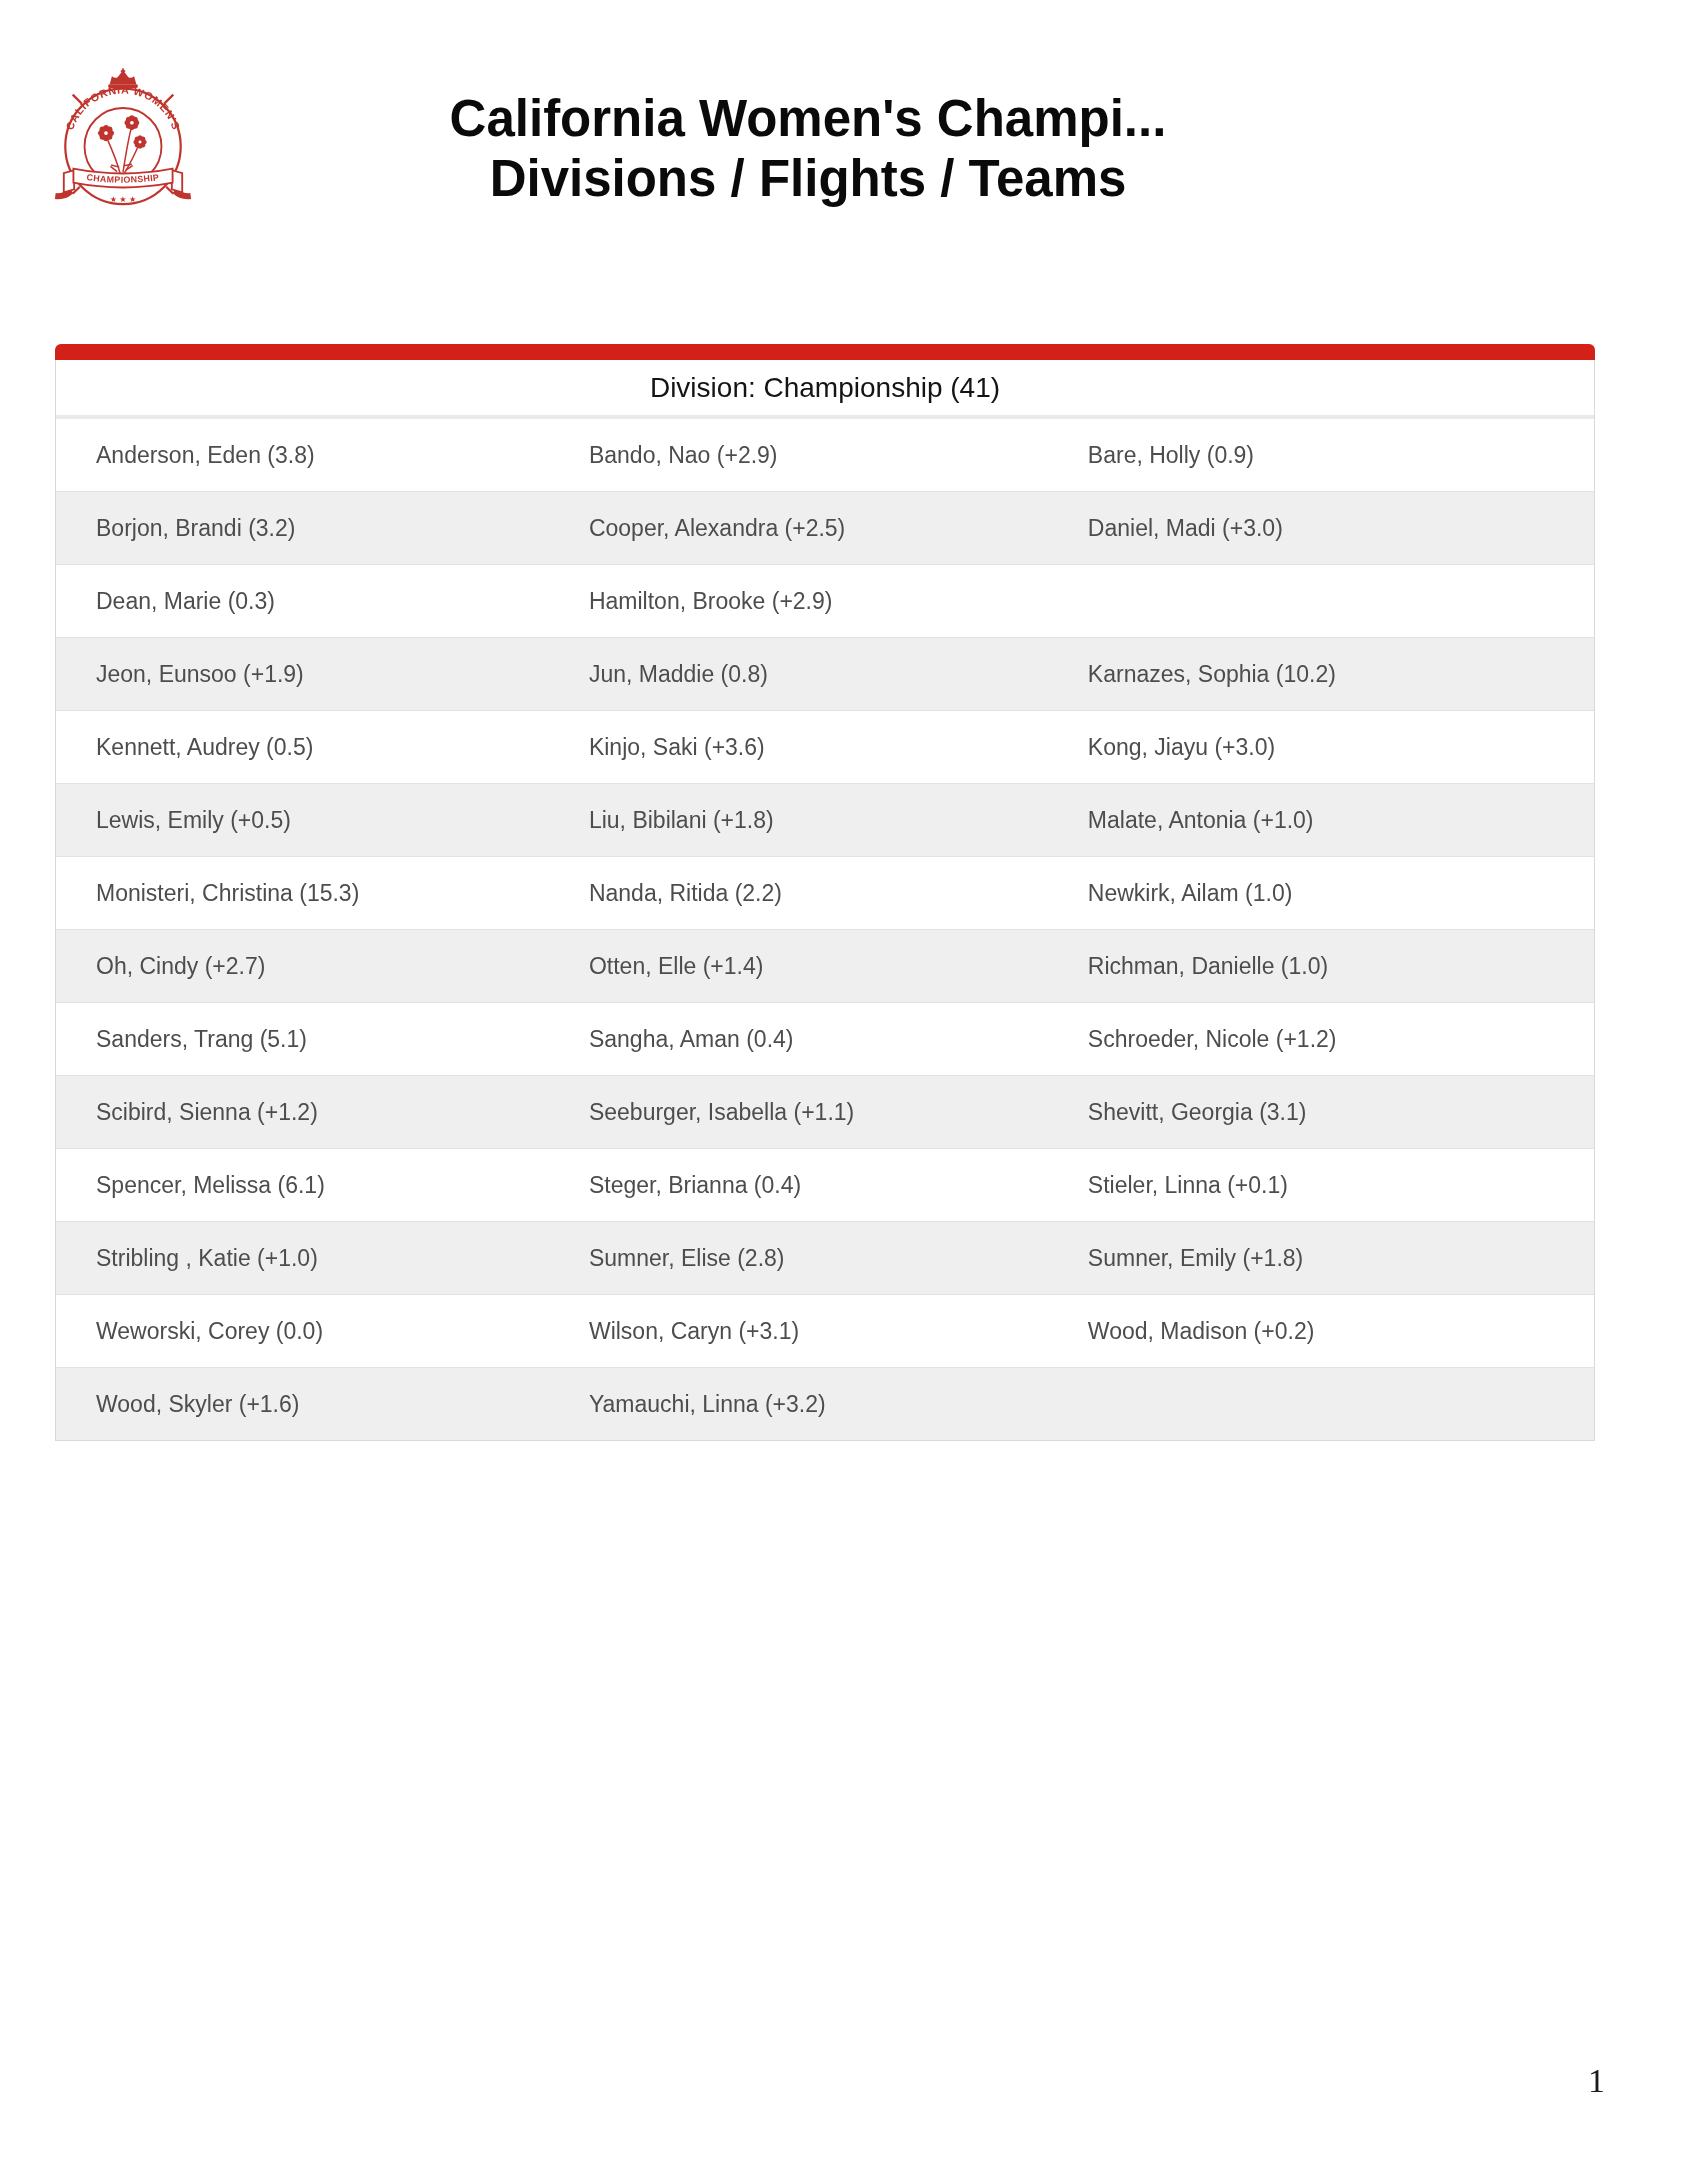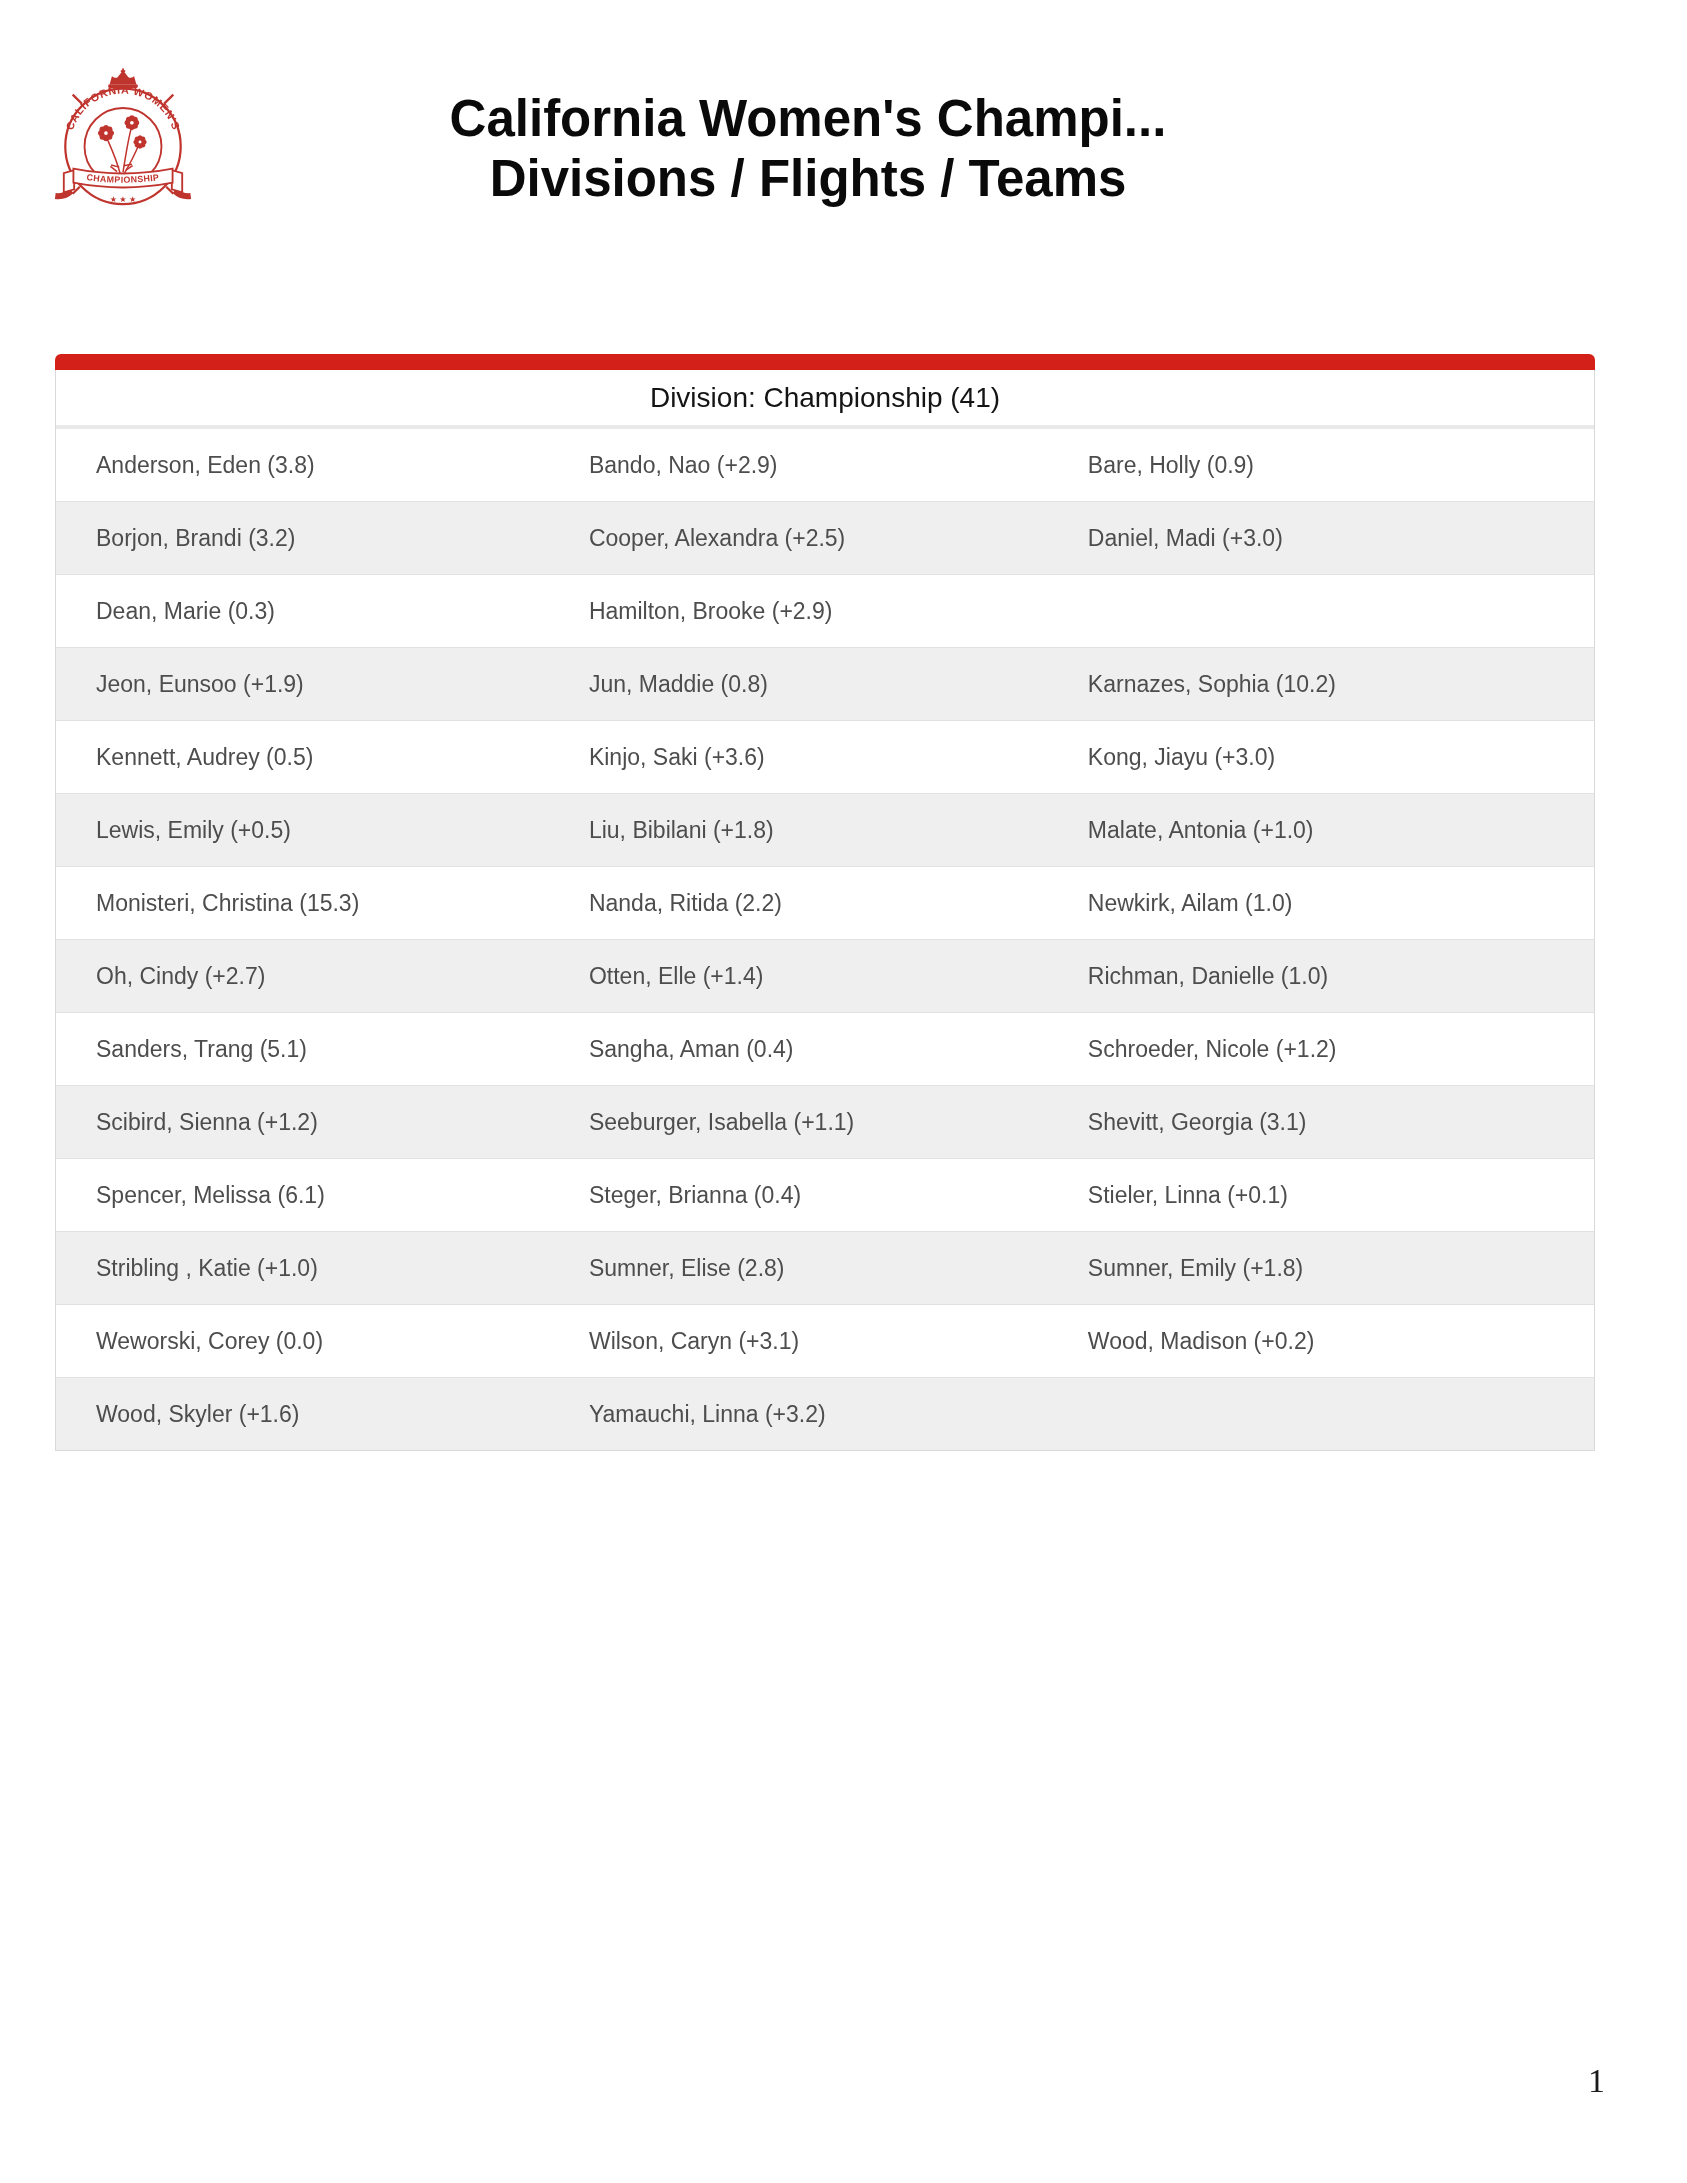--- a/index.html
+++ b/index.html
@@ -11,21 +11,21 @@
 
   
   .logo { position:absolute; left:49px; top:67px; width:148px; height:150px; }
   .title-block {
     position:absolute; top:51px; left:0; width:1616px;
     text-align:center; font-weight:bold; color:#0a0a0a;
     font-size:51px; line-height:60px;margin-top:38px;
   }
 
   
-  .report { position:absolute; left:55px; top:354px; width:1540px; }
+  .report { position:absolute; left:55px; top:344px; width:1540px; }
   .red-bar { height:16px; background:#d32119; border-radius:5.9px 5.9px 0 0; }
   .frame {
     border-left:1.7px solid #d9d9d9;
     border-right:1.7px solid #d9d9d9;
     border-bottom:1.7px solid #d9d9d9;
     box-sizing:border-box;
   }
   .division-header {
     height:55px; background:#ffffff;
     display:flex; align-items:center; justify-content:center;

